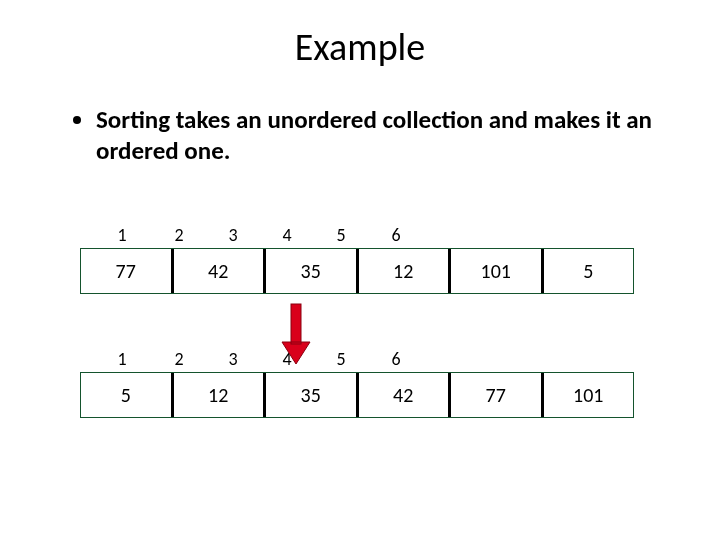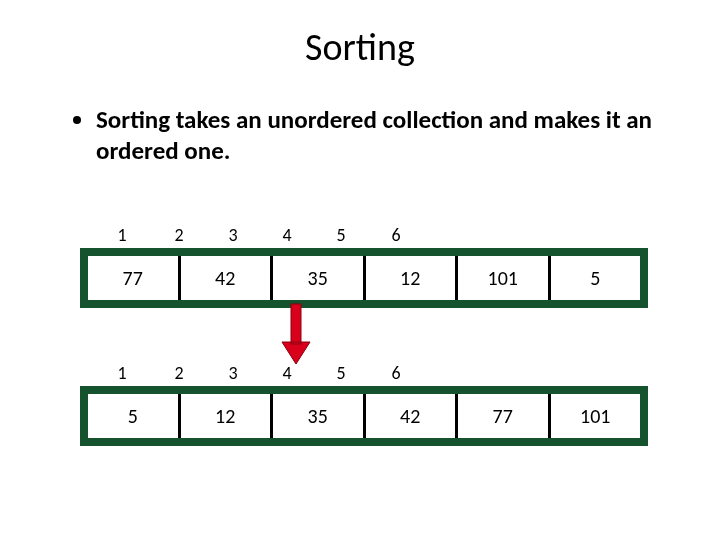--- a/index.html
+++ b/index.html
@@ -63,21 +63,21 @@
 
   .idx-bot { margin-left: 14px; margin-top: 54px; margin-bottom: 2px; }
   .idx-bot .idx:nth-child(1){ width:56px;}
   .idx-bot .idx:nth-child(2){ width:58px;}
   .idx-bot .idx:nth-child(3){ width:50px;}
   .idx-bot .idx:nth-child(4){ width:58px;}
   .idx-bot .idx:nth-child(5){ width:50px;}
   .idx-bot .idx:nth-child(6){ width:60px;}
 
   .cell-row {
-    border: 8px solid #14532d;
+    border: 1px solid #14532d;
     width: 552px;
   }
   .cell {
     flex: 1 1 0;
     border-right: 3px solid #000;
     height: 44px;
     line-height: 44px;
     text-align: center;
     font-size: 20px;
     font-weight: 400;
@@ -91,21 +91,21 @@
     width: 32px;
     height: 60px;
     pointer-events: none;
   }
 </style>
 </head>
 <body>
 
 <div class="slide">
 
-  <div class="title">Sorting</div>
+  <div class="title">Example</div>
 
   <div class="bullet-block">
     <ul>
       <li>Sorting takes an unordered collection and makes it an ordered one.</li>
     </ul>
   </div>
 
   <div class="arrays">
 
     <div class="index-row idx-top">

